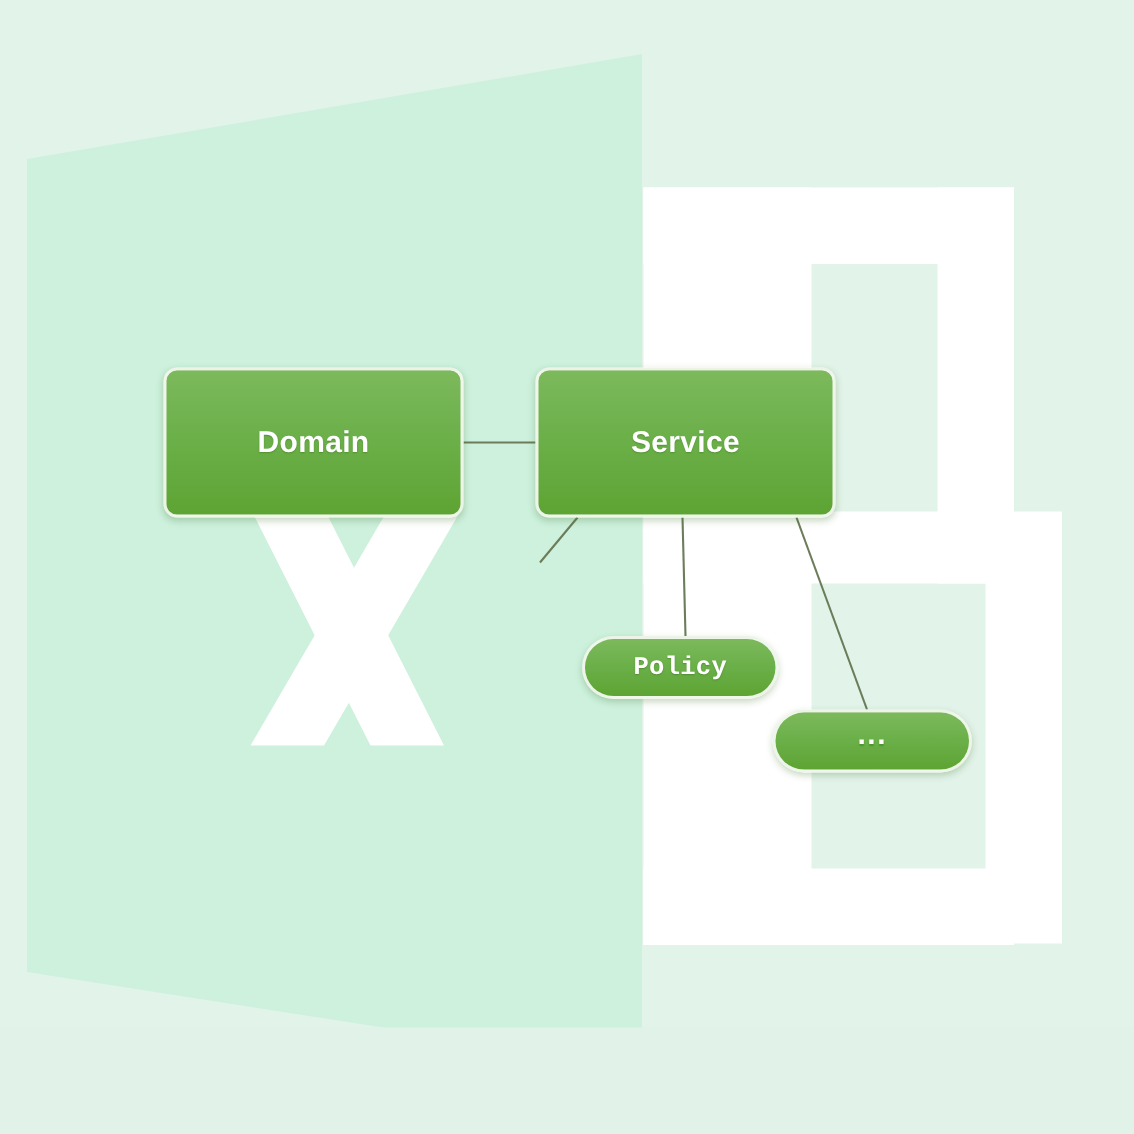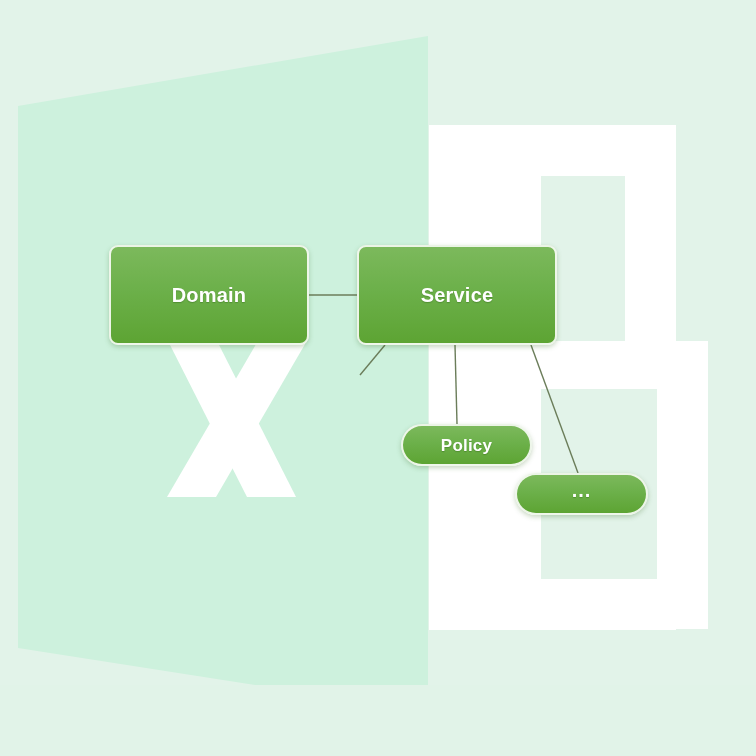--- a/index.html
+++ b/index.html
@@ -81,21 +81,21 @@
     font-size: 20px;
     letter-spacing: 1px;
     position: relative;
     top: -4px;
   }
 
   
   #node-domain  { left: 109px; top: 245px; width: 200px; height: 100px; }
   #node-service { left: 357px; top: 245px; width: 200px; height: 100px; }
   #node-owner   { left: 303px; top: 375px; width: 140px; height: 42px; }
-  #node-policy  { left: 401px; top: 424px; width: 131px; height: 42px; }
+  #node-policy  { left: 388px; top: 424px; width: 131px; height: 42px; font-family: Liberation Mono, monospace; }
   #node-more    { left: 515px; top: 473px; width: 133px; height: 42px; }
 </style>
 </head>
 <body>
 
 <div id="stage">
 
   <svg class="bg-layer" viewBox="0 0 756 756" xmlns="http://www.w3.org/2000/svg">
     <rect x="0" y="0" width="756" height="756" fill="#e2f3e9"></rect>
     <polygon points="18,106 428,36 428,712 18,648" fill="#cdf1dd"></polygon>

